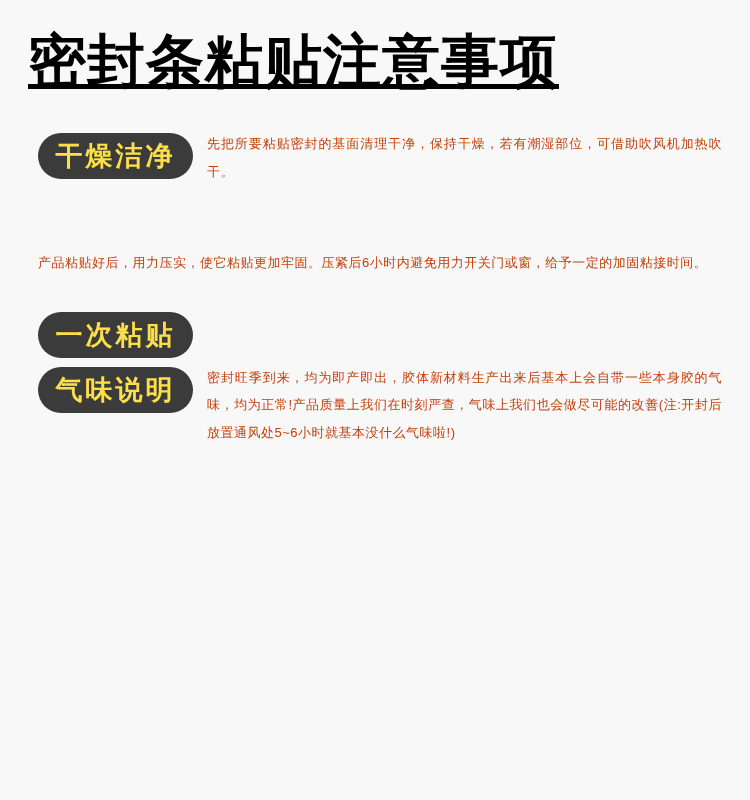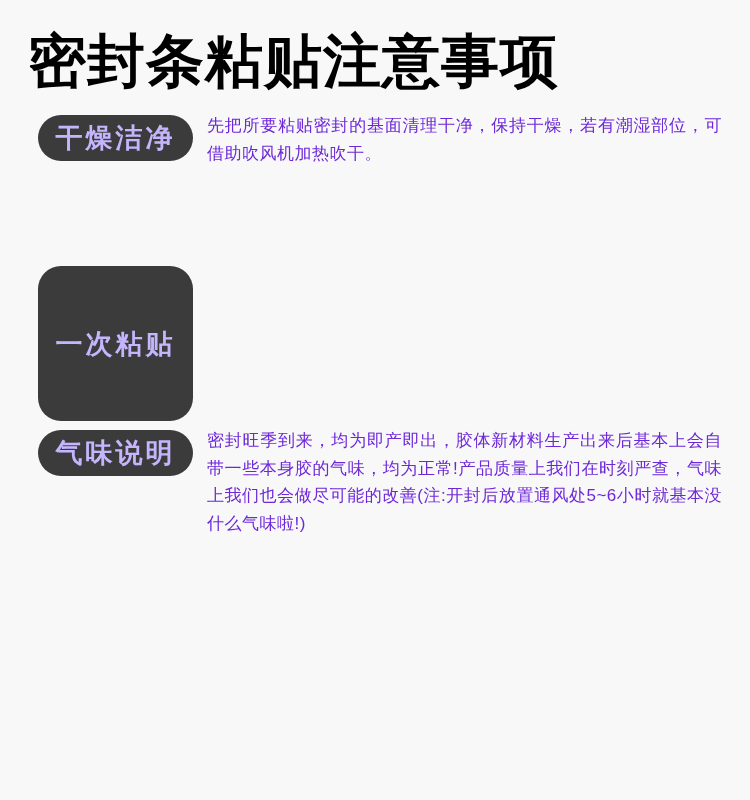--- a/index.html
+++ b/index.html
@@ -14,61 +14,61 @@
     width: 750px;
     height: 800px;
     padding: 26px 28px 0 28px;
   }
   .page-title {
     font-size: 58px;
     font-weight: 900;
     color: #000000;
     letter-spacing: 1px;
     line-height: 70px;
-    margin-bottom: 16px;
+    margin-bottom: 34px;
     white-space: nowrap;
+    text-decoration: underline;
   }
   .sections {
     padding-left: 10px;
   }
   .section-row {
     display: flex;
     align-items: flex-start;
     margin-bottom: 32px;
   }
   .section-row.tight {
     margin-bottom: 6px;
-    flex-direction: column;
   }
   .section-row:last-child {
     margin-bottom: 8px;
   }
   .section-badge {
     flex: 0 0 155px;
     width: 155px;
     height: 46px;
     margin-top: 3px;
     margin-right: 14px;
     background: #3b3b3b;
     border-radius: 23px;
-    color: #c4b5fd;
+    color: #fde047;
     font-size: 27px;
     font-weight: 700;
     letter-spacing: 3px;
     display: flex;
     align-items: center;
     justify-content: center;
     white-space: nowrap;
   }
   .section-text {
     flex: 1 1 auto;
-    font-size: 17px;
+    font-size: 13px;
     line-height: 27.5px;
     font-weight: 500;
-    color: #6d28d9;
+    color: #c2410c;
     letter-spacing: 0.5px;
     text-align: justify;
   }
 </style>
 </head>
 <body>
 
 <div class="page">
 
   <div class="page-title">密封条粘贴注意事项</div>
@@ -78,20 +78,21 @@
     <div class="section-row">
       <div class="section-badge">干燥洁净</div>
       <div class="section-text">先把所要粘贴密封的基面清理干净，保持干燥，若有潮湿部位，可借助吹风机加热吹干。</div>
     </div>
 
     <div class="section-row">
     </div>
 
 
     <div class="section-row">
+      <div class="section-text">产品粘贴好后，用力压实，使它粘贴更加牢固。压紧后6小时内避免用力开关门或窗，给予一定的加固粘接时间。</div>
     </div>
 
 
     <div class="section-row tight">
       <div class="section-badge">一次粘贴</div>
     </div>
 
     <div class="section-row">
       <div class="section-badge">气味说明</div>
       <div class="section-text">密封旺季到来，均为即产即出，胶体新材料生产出来后基本上会自带一些本身胶的气味，均为正常!产品质量上我们在时刻严查，气味上我们也会做尽可能的改善(注:开封后放置通风处5~6小时就基本没什么气味啦!)</div>

